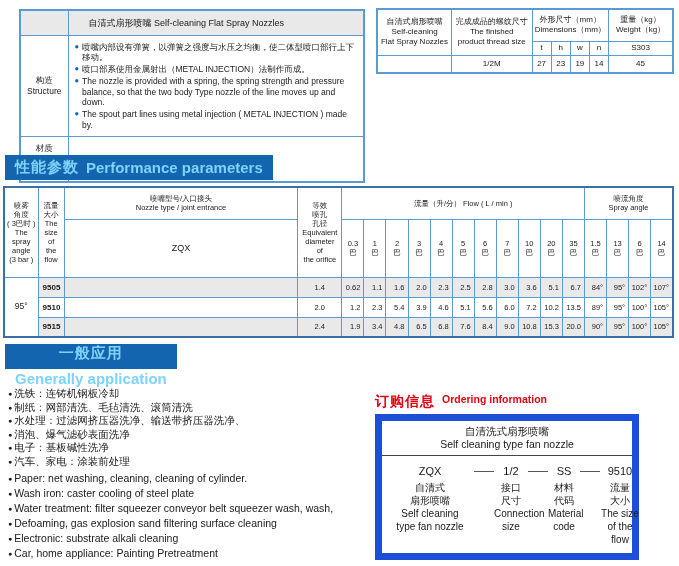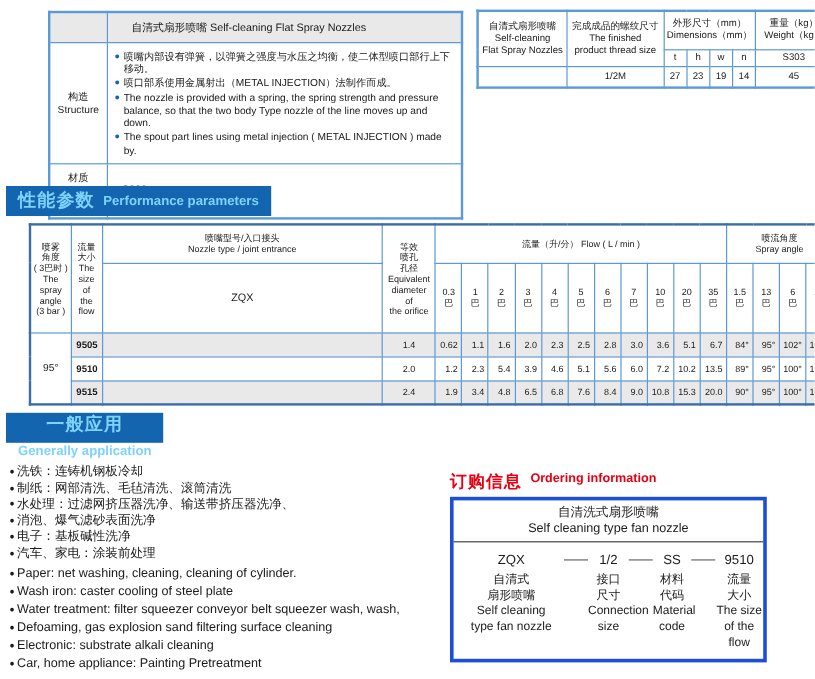--- a/index.html
+++ b/index.html
@@ -1,18 +1,18 @@
 <!DOCTYPE html>
 <html><head>
 <meta charset="utf-8">
 <style>
   html,body{margin:0;padding:0;background:#fff;}
   .page{position:relative;width:679px;height:566px;background:#fff;overflow:hidden;
         font-family:"Liberation Sans","DejaVu Sans",sans-serif;color:#1a1a1a;}
-  table{border-collapse:collapse;table-layout:fixed;margin-left:21px;}
+  table{border-collapse:collapse;table-layout:fixed;}
   .pre{white-space:pre-line;}
 
   
   .spec{position:absolute;left:19px;top:9px;width:346px;border:2px solid #5b9bd5;}
   .spec td{border:1px solid #5b9bd5;vertical-align:middle;font-size:8.5px;line-height:10.5px;}
   .spec .corner{width:48px;background:#e9e9e9;}
   .spec .hdr{background:#e9e9e9;height:22px;padding-left:20px;font-size:9px;}
   .spec .lbl{text-align:center;}
   .spec .bullets{padding:4px 4px 4px 6px;}
   .bullet{display:flex;gap:3px;margin:1.5px 0;}
@@ -23,21 +23,21 @@
   .dims{position:absolute;left:376px;top:8px;width:298px;border:2px solid #5b9bd5;}
   .dims td{border:1px solid #5b9bd5;text-align:center;font-size:8px;line-height:10px;vertical-align:middle;}
   .dims .grp{height:32px;}
   .dims .sub{height:14px;}
   .dims .dat{height:18px;font-size:8.5px;}
 
   
   .banner{position:absolute;height:25px;background:#1365b0;color:#7dd3fc;display:flex;
           align-items:center;gap:7px;padding:0 10px;box-sizing:border-box;}
   .banner .zh{font-size:15px;font-weight:bold;letter-spacing:1px;}
-  .banner .en{font-size:11px;font-weight:bold;}
+  .banner .en{font-size:15px;font-weight:bold;}
 
   
   .perf{position:absolute;left:3px;top:186px;width:671px;border:2px solid #3a6ea5;}
   .perf td{border:1px solid #5b9bd5;text-align:center;font-size:7.5px;line-height:9px;
            padding:0;vertical-align:middle;}
   .perf .h1{height:32px;}
   .perf .h2{height:58px;}
   .perf .dr{height:20px;}
   .perf .shade{background:#e9e9e9;}
   .perf .num{text-align:right;padding-right:3px;font-size:7.5px;}
@@ -49,21 +49,21 @@
   
   .apps-zh{position:absolute;left:8px;top:387px;font-size:10.5px;line-height:13.5px;}
   .apps-en{position:absolute;left:8px;top:471px;font-size:10.5px;line-height:15px;}
   .aline{display:flex;gap:2px;}
   .aline .dot{font-size:7px;line-height:inherit;flex:none;}
 
   
   .ord-head{position:absolute;left:375px;top:393px;display:flex;gap:7px;align-items:flex-start;color:#e60012;}
   .ord-head .zh{font-size:14px;font-weight:bold;letter-spacing:1px;}
   .ord-head .en{font-size:10.5px;font-weight:bold;}
-  .ord{position:absolute;left:375px;top:414px;width:264px;border:3px solid #1d4ed8;box-sizing:border-box;}
+  .ord{position:absolute;left:375px;top:414px;width:264px;border:7px solid #1d4ed8;box-sizing:border-box;}
   .ord .ohdr{border-bottom:1px solid #444;text-align:center;font-size:10.5px;line-height:13px;padding:4px 2px;}
   .ord .obody{padding:5px 4px 7px;}
   .ogrid{display:grid;grid-template-columns:88px 20px 34px 20px 32px 20px 40px;}
   .ogrid .code{font-size:11px;text-align:center;height:20px;line-height:20px;}
   .ogrid .dash{font-size:10px;text-align:center;height:20px;line-height:20px;white-space:nowrap;}
   .ogrid .olbl{font-size:10px;line-height:13px;text-align:center;}
 </style>
 </head>
 <body>
 

